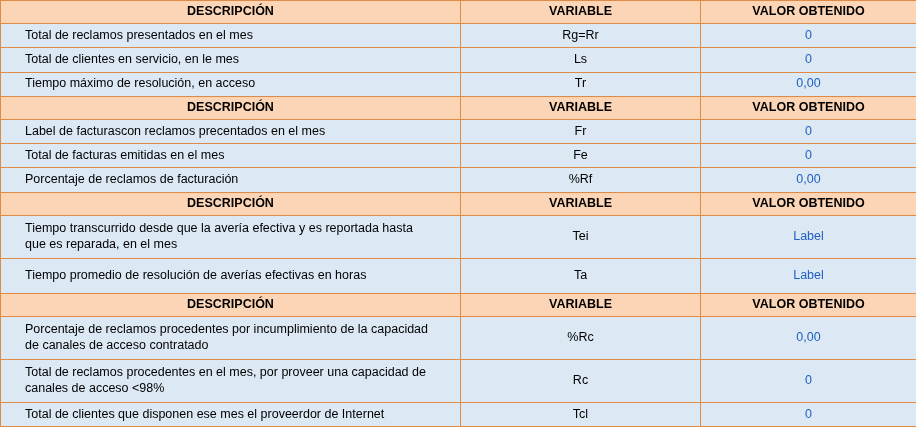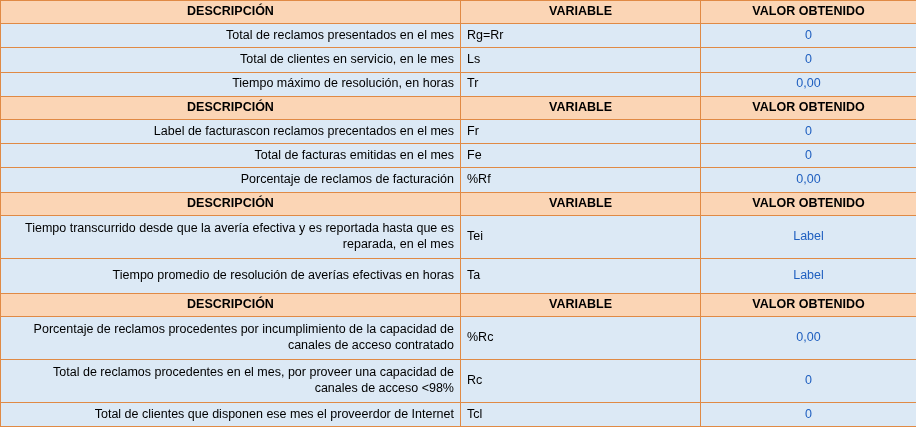--- a/index.html
+++ b/index.html
@@ -15,43 +15,44 @@
   }
   table.sheet {
     border-collapse: collapse;
     table-layout: fixed;
     width: 916px;
     height: 427px;
   }
   table.sheet td {
     border: 1px solid #e08a45;
     font-size: 12.5px;
-    padding: 2px 6px;
+    padding: 2px 24px;
     vertical-align: middle;
     line-height: 1.25;
   }
   col.c-desc { width: 460px; }
   col.c-var  { width: 240px; }
   col.c-val  { width: 216px; }
 
   tr.header td {
     background: #fbd5b5;
     color: #000000;
     font-weight: bold;
     text-align: center;
     height: 18px;
   }
   tr.data td.desc {
     background: #dce9f5;
     color: #000000;
-    text-align: right;
+    text-align: left;
   }
   tr.data td.var {
     background: #dce9f5;
     color: #000000;
+    text-align: center;
   }
   tr.data td.val {
     background: #dce9f5;
     color: #2060c0;
     text-align: center;
   }
   td.tall { height: 38px; }
   td.mid  { height: 30px; }
 </style>
 </head>
@@ -74,21 +75,21 @@
       <td class="desc">Total de  reclamos presentados en el mes</td>
       <td class="var">Rg=Rr</td>
       <td class="val">0</td>
     </tr>
     <tr class="data">
       <td class="desc">Total de clientes en servicio, en le mes</td>
       <td class="var">Ls</td>
       <td class="val">0</td>
     </tr>
     <tr class="data">
-      <td class="desc">Tiempo máximo de resolución, en horas</td>
+      <td class="desc">Tiempo máximo de resolución, en acceso</td>
       <td class="var">Tr</td>
       <td class="val">0,00</td>
     </tr>
 
     <tr class="header">
       <td>DESCRIPCIÓN</td>
       <td>VARIABLE</td>
       <td>VALOR OBTENIDO</td>
     </tr>
     <tr class="data">

